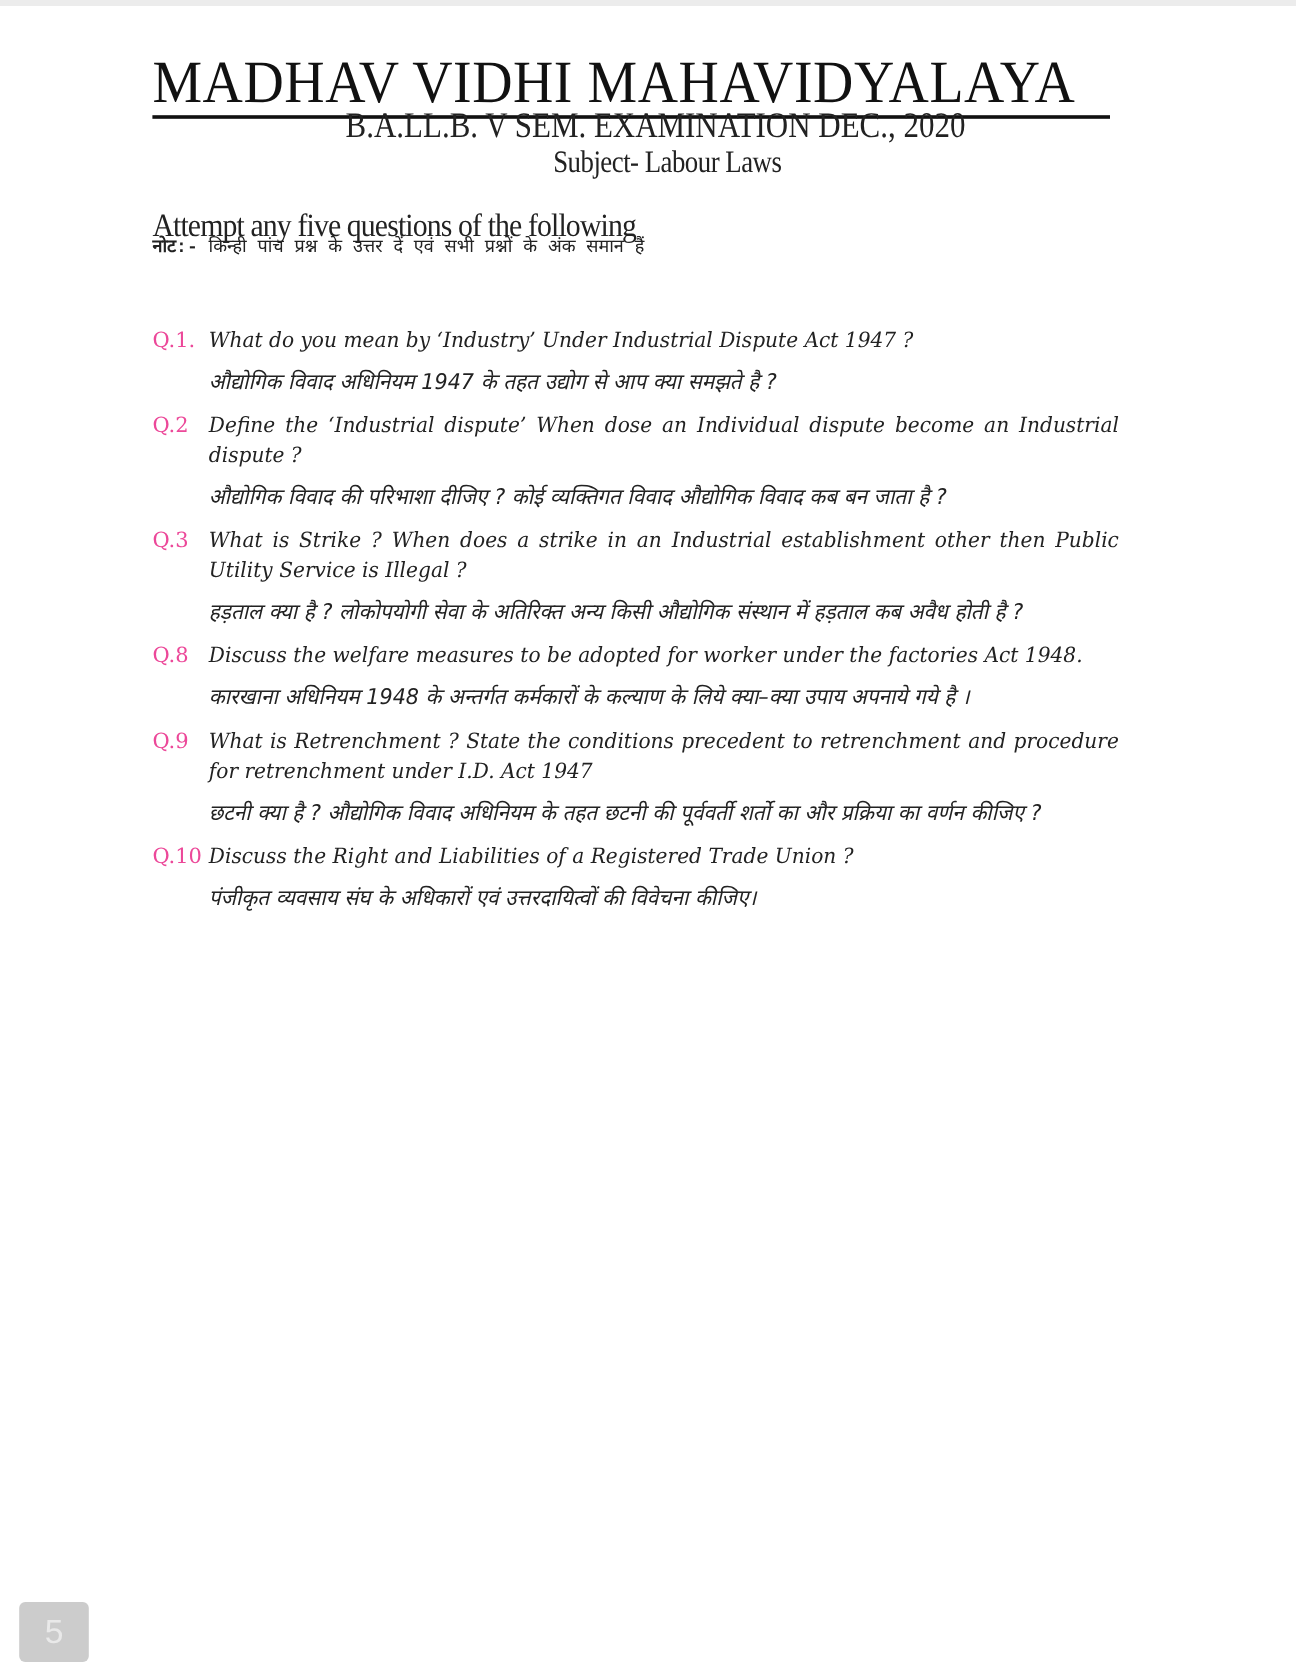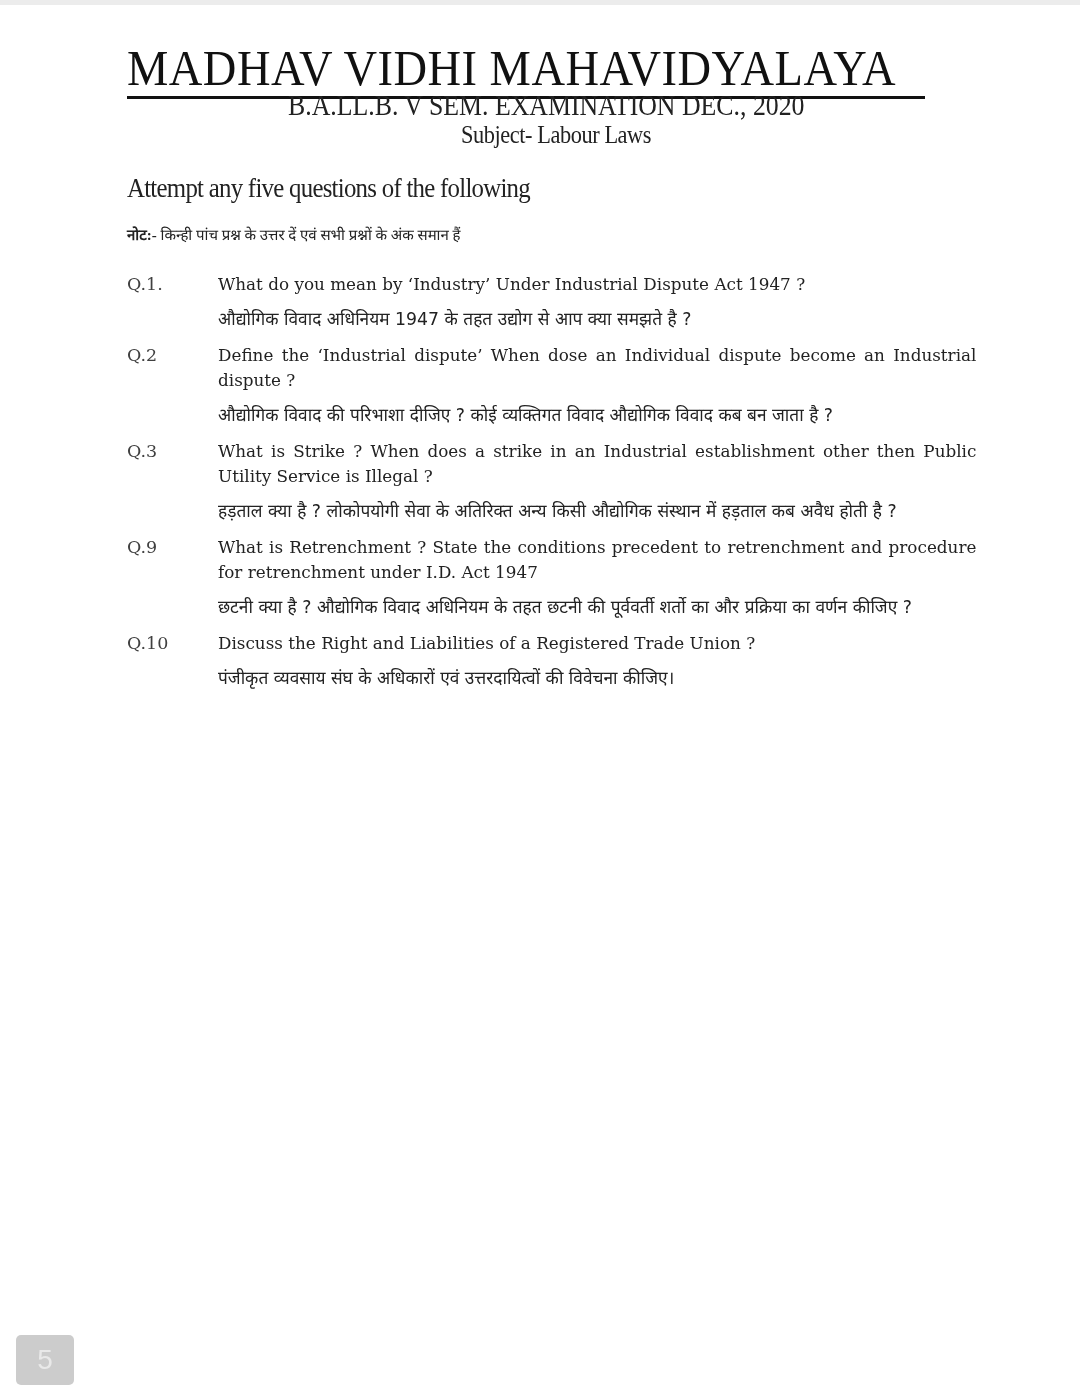--- a/index.html
+++ b/index.html
@@ -75,22 +75,22 @@
       line-height: 32px;
       white-space: nowrap;
       letter-spacing: -0.8px;
       transform: scaleX(0.92);
       transform-origin: left center;
       color: #222;
     }
     .note {
       position: absolute;
       left: 127px;
-      top: 224px;
-      font-family: Liberation Serif, serif;
+      top: 196px;
+      font-family: Liberation Mono, monospace;
       font-size: 15px;
       line-height: 22px;
       white-space: nowrap;
       color: #222;
     }
     .note-label {
       font-weight: bold;
     }
     .questions {
       position: absolute;
@@ -102,24 +102,25 @@
       position: relative;
       margin-bottom: 10px;
     }
     .q-num {
       position: absolute;
       left: 0;
       top: 0;
       font-family: "DejaVu Serif", serif;
       font-size: 17.5px;
       line-height: 25px;
-      color: #404040;
+      color: #ec4899;
     }
     .q-body {
-      margin-left: 91px;
+      margin-left: 47px;
+      font-style: italic;
     }
     .q-en {
       font-family: "DejaVu Serif", serif;
       font-size: 17.5px;
       line-height: 25px;
       text-align: justify;
       text-align-last: left;
       color: #222;
       transform: scaleX(0.96);
       transform-origin: left top;
@@ -187,20 +188,27 @@
     </div>
   </div>
   <div class="q">
     <div class="q-num">Q.3</div>
     <div class="q-body">
       <div class="q-en">What is Strike ? When does a strike in an Industrial establishment other then Public Utility Service is Illegal ?</div>
       <div class="q-hi">हड़ताल क्या है ? लोकोपयोगी सेवा के अतिरिक्त अन्य किसी औद्योगिक संस्थान में हड़ताल कब अवैध होती है ?</div>
     </div>
   </div>
   <div class="q">
+    <div class="q-num">Q.8</div>
+    <div class="q-body">
+      <div class="q-en">Discuss the welfare measures to be adopted for worker under the factories Act 1948.</div>
+      <div class="q-hi">कारखाना अधिनियम 1948 के अन्तर्गत कर्मकारों के कल्याण के लिये क्या–क्या उपाय अपनाये गये है ।</div>
+    </div>
+  </div>
+  <div class="q">
     <div class="q-num">Q.9</div>
     <div class="q-body">
       <div class="q-en">What is Retrenchment ? State the conditions precedent to retrenchment and procedure for retrenchment under I.D. Act 1947</div>
       <div class="q-hi">छटनी क्या है ? औद्योगिक विवाद अधिनियम के तहत छटनी की पूर्ववर्ती शर्तो का और प्रक्रिया का वर्णन कीजिए ?</div>
     </div>
   </div>
   <div class="q">
     <div class="q-num">Q.10</div>
     <div class="q-body">
       <div class="q-en">Discuss the Right and Liabilities of a Registered Trade Union ?</div>

